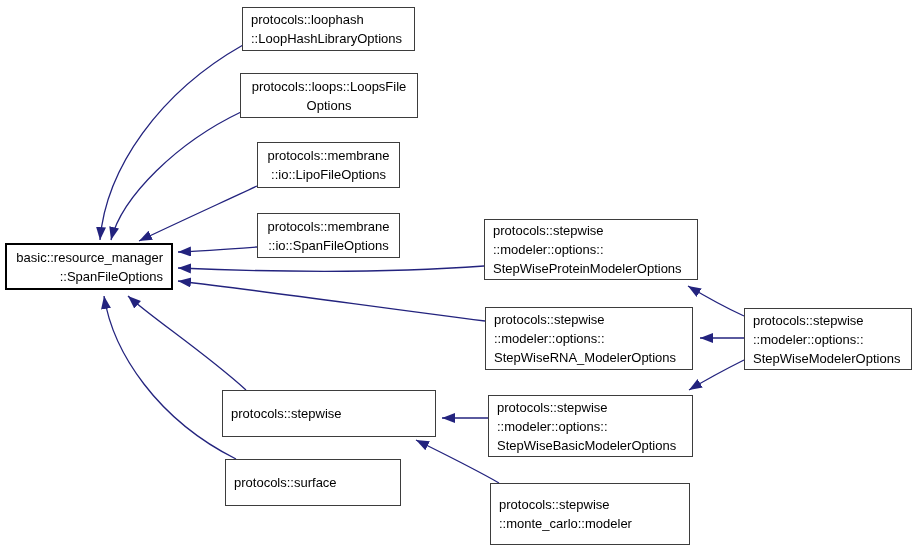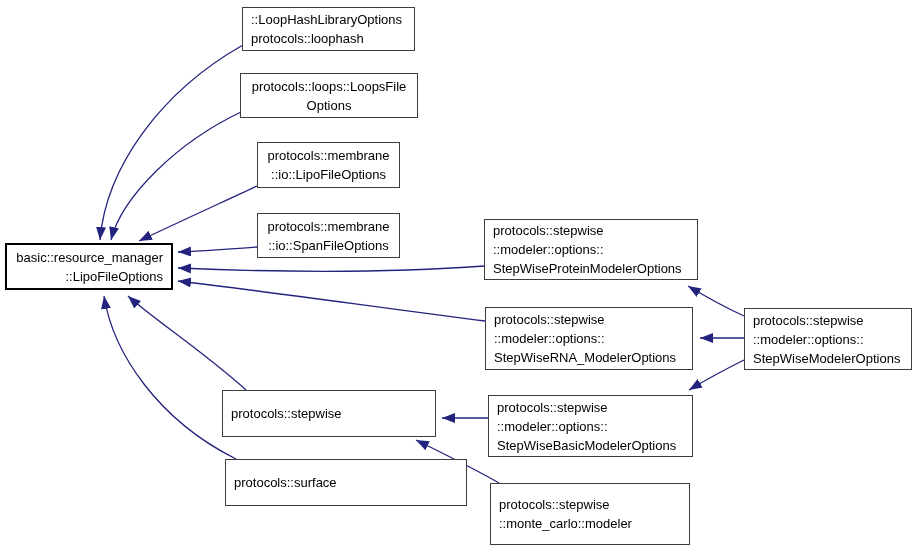--- a/index.html
+++ b/index.html
@@ -53,25 +53,25 @@
         <path d="M 744,316 C 722,306 703,295 688,286" fill="none" stroke="#23237e" stroke-width="1.3" marker-end="url(#arrowhead)"></path>
         <path d="M 744,338 L 700,338" fill="none" stroke="#23237e" stroke-width="1.3" marker-end="url(#arrowhead)"></path>
         <path d="M 744,360 C 722,371 704,381 689,390" fill="none" stroke="#23237e" stroke-width="1.3" marker-end="url(#arrowhead)"></path>
         <path d="M 488,418 L 442,418" fill="none" stroke="#23237e" stroke-width="1.3" marker-end="url(#arrowhead)"></path>
         <path d="M 499,483 C 471,467 438,451 416,440" fill="none" stroke="#23237e" stroke-width="1.3" marker-end="url(#arrowhead)"></path>
       </g>
   </svg>
   <div id="node-layer">
       <div class="node align-center main" style="left: 5px; top: 243px; width: 168px; height: 47px; text-align: right;">
         <span class="line">basic::resource_manager</span>
-        <span class="line">::LipoFileOptions</span>
+        <span class="line">::SpanFileOptions</span>
       </div>
       <div class="node align-left" style="left: 242px; top: 7px; width: 173px; height: 44px;">
+        <span class="line">protocols::loophash</span>
         <span class="line">::LoopHashLibraryOptions</span>
-        <span class="line">protocols::loophash</span>
       </div>
       <div class="node align-center" style="left: 240px; top: 73px; width: 178px; height: 45px;">
         <span class="line">protocols::loops::LoopsFile</span>
         <span class="line">Options</span>
       </div>
       <div class="node align-center" style="left: 257px; top: 142px; width: 143px; height: 46px;">
         <span class="line">protocols::membrane</span>
         <span class="line">::io::LipoFileOptions</span>
       </div>
       <div class="node align-center" style="left: 257px; top: 213px; width: 143px; height: 45px;">
@@ -94,21 +94,21 @@
         <span class="line">StepWiseModelerOptions</span>
       </div>
       <div class="node align-left" style="left: 222px; top: 390px; width: 214px; height: 47px;">
         <span class="line">protocols::stepwise</span>
       </div>
       <div class="node align-left" style="left: 488px; top: 395px; width: 205px; height: 62px;">
         <span class="line">protocols::stepwise</span>
         <span class="line">::modeler::options::</span>
         <span class="line">StepWiseBasicModelerOptions</span>
       </div>
-      <div class="node align-left" style="left: 225px; top: 459px; width: 242px; height: 47px; gap: 8px;">
+      <div class="node align-left" style="left: 225px; top: 459px; width: 176px; height: 47px; gap: 8px;">
         <span class="line">protocols::surface</span>
       </div>
       <div class="node align-left" style="left: 490px; top: 483px; width: 200px; height: 62px;">
         <span class="line">protocols::stepwise</span>
         <span class="line">::monte_carlo::modeler</span>
       </div>
     </div>
 </div>
 
 </body></html>

